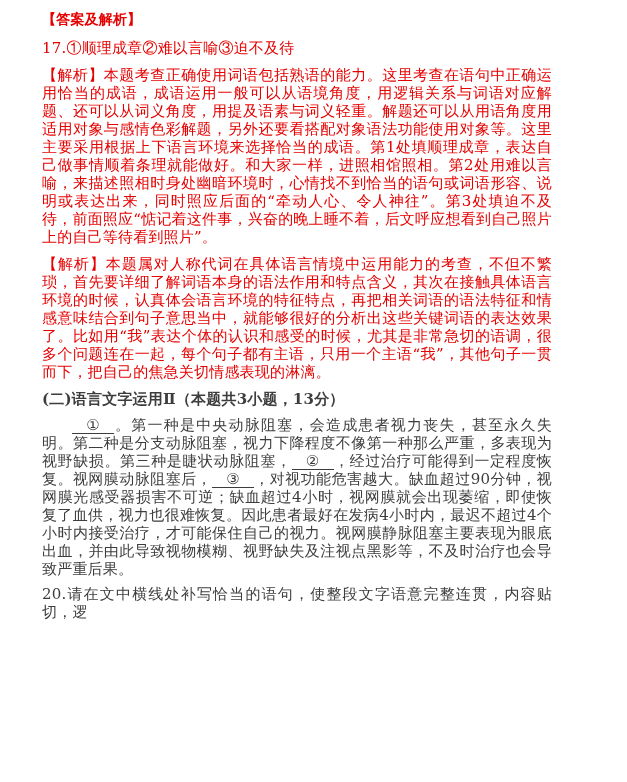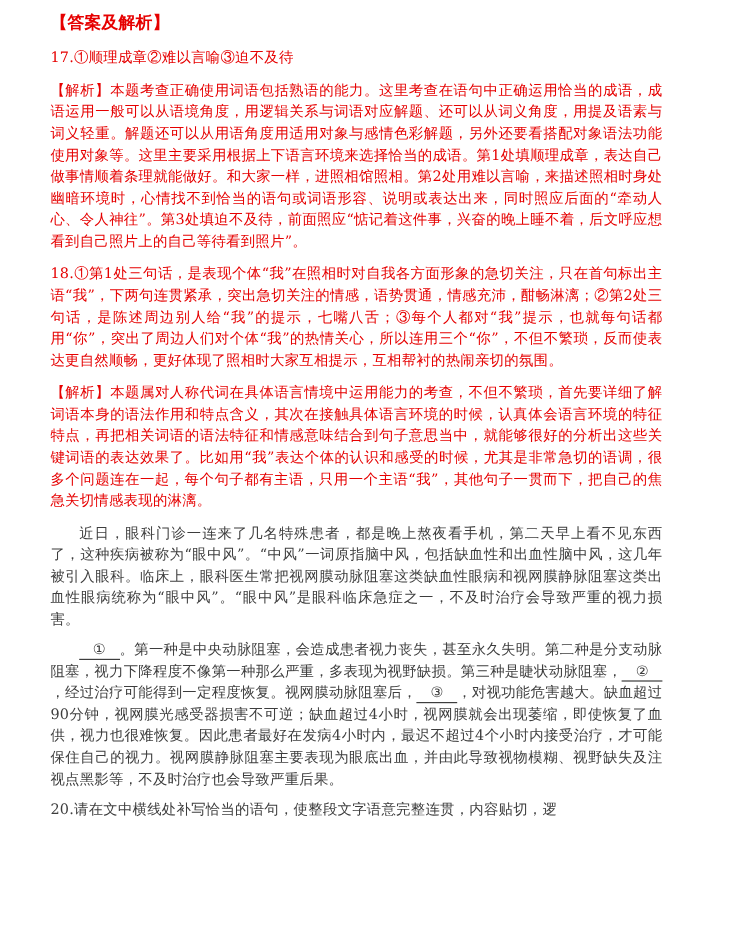--- a/index.html
+++ b/index.html
@@ -15,21 +15,21 @@
     color: #3d3d3d;
   }
   .page {
     box-sizing: border-box;
     width: 594px;
     height: 782px;
     padding: 10px 42px 0 42px;
   }
   p {
     margin: 0 0 9px 0;
-    font-size: 12px;
+    font-size: 15px;
     line-height: 18px;
     text-align: justify;
     letter-spacing: 0.2px;
   }
   .red { color: var(--accent-red, #e60000); }
   .bold { font-weight: bold; }
   .header { font-size: 14px; margin-bottom: 11px; }
   .heading2 { margin-top: 4px; margin-bottom: 8px; }
   .indent { text-indent: 2em; }
   .passage { margin-bottom: 7px; }
@@ -46,25 +46,24 @@
 <body>
 
 <div class="page">
 
   <p class="red bold header">【答案及解析】</p>
 
   <p class="red">17.①顺理成章②难以言喻③迫不及待</p>
 
   <p class="red">【解析】本题考查正确使用词语包括熟语的能力。这里考查在语句中正确运用恰当的成语，成语运用一般可以从语境角度，用逻辑关系与词语对应解题、还可以从词义角度，用提及语素与词义轻重。解题还可以从用语角度用适用对象与感情色彩解题，另外还要看搭配对象语法功能使用对象等。这里主要采用根据上下语言环境来选择恰当的成语。第1处填顺理成章，表达自己做事情顺着条理就能做好。和大家一样，进照相馆照相。第2处用难以言喻，来描述照相时身处幽暗环境时，心情找不到恰当的语句或词语形容、说明或表达出来，同时照应后面的“牵动人心、令人神往”。第3处填迫不及待，前面照应“惦记着这件事，兴奋的晚上睡不着，后文呼应想看到自己照片上的自己等待看到照片”。</p>
 
-  <p class="red">18.①第1处三句话，是表现个体“我”在照相时对自我各方面形象的急切关注，只在首句标出主语“我”，下两句连贯紧承，突出急切关注的情感，语势贯通，情感充沛，酣畅淋漓；②第2处三句话，是陈述周边别人给“我”的提示，七嘴八舌；③每个人都对“我”提示，也就每句话都用“你”，突出了周边人们对个体“我”的热情关心，所以连用三个“你”，不但不繁琐，反而使表达更自然顺畅，更好体现了照相时大家互相提示，互相帮衬的热闹亲切的氛围。</p>
 
   <p class="red">【解析】本题属对人称代词在具体语言情境中运用能力的考查，不但不繁琐，首先要详细了解词语本身的语法作用和特点含义，其次在接触具体语言环境的时候，认真体会语言环境的特征特点，再把相关词语的语法特征和情感意味结合到句子意思当中，就能够很好的分析出这些关键词语的表达效果了。比如用“我”表达个体的认识和感受的时候，尤其是非常急切的语调，很多个问题连在一起，每个句子都有主语，只用一个主语“我”，其他句子一贯而下，把自己的焦急关切情感表现的淋漓。</p>
 
+  <p class="bold heading2">(二)语言文字运用Ⅱ（本题共3小题，13分）</p>
 
 
-  <p class="indent passage">近日，眼科门诊一连来了几名特殊患者，都是晚上熬夜看手机，第二天早上看不见东西了，这种疾病被称为“眼中风”。“中风”一词原指脑中风，包括缺血性和出血性脑中风，这几年被引入眼科。临床上，眼科医生常把视网膜动脉阻塞这类缺血性眼病和视网膜静脉阻塞这类出血性眼病统称为“眼中风”。“眼中风”是眼科临床急症之一，不及时治疗会导致严重的视力损害。</p>
 
   <p class="indent passage"><span class="blank">①</span><span>。第一种是中央动脉阻塞，会造成患者视力丧失，甚至永久失明。第二种是分支动脉阻塞，视力下降程度不像第一种那么严重，多表现为视野缺损。第三种是睫状动脉阻塞，</span><span class="blank">②</span><span>，经过治疗可能得到一定程度恢复。视网膜动脉阻塞后，</span><span class="blank">③</span><span>，对视功能危害越大。缺血超过90分钟，视网膜光感受器损害不可逆；缺血超过4小时，视网膜就会出现萎缩，即使恢复了血供，视力也很难恢复。因此患者最好在发病4小时内，最迟不超过4个小时内接受治疗，才可能保住自己的视力。视网膜静脉阻塞主要表现为眼底出血，并由此导致视物模糊、视野缺失及注视点黑影等，不及时治疗也会导致严重后果。</span></p>
 
   <p>20.请在文中横线处补写恰当的语句，使整段文字语意完整连贯，内容贴切，逻</p>
 
 </div>
 
 </body></html>

